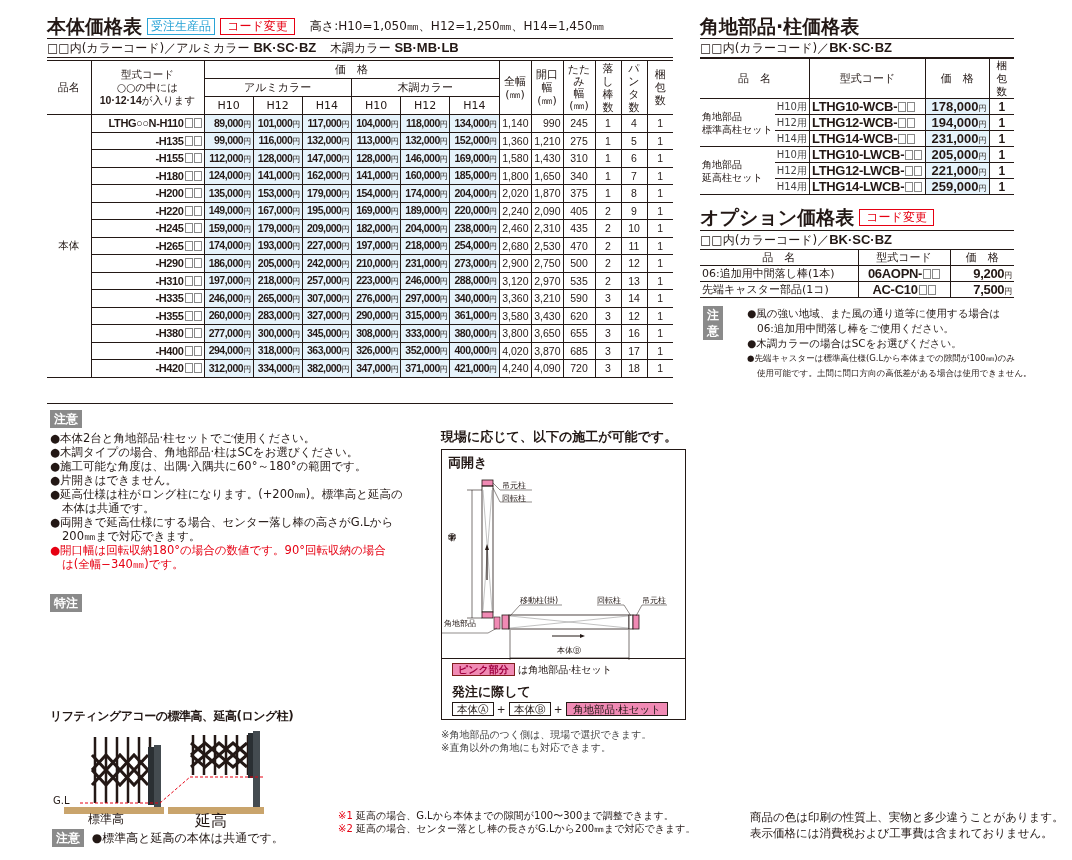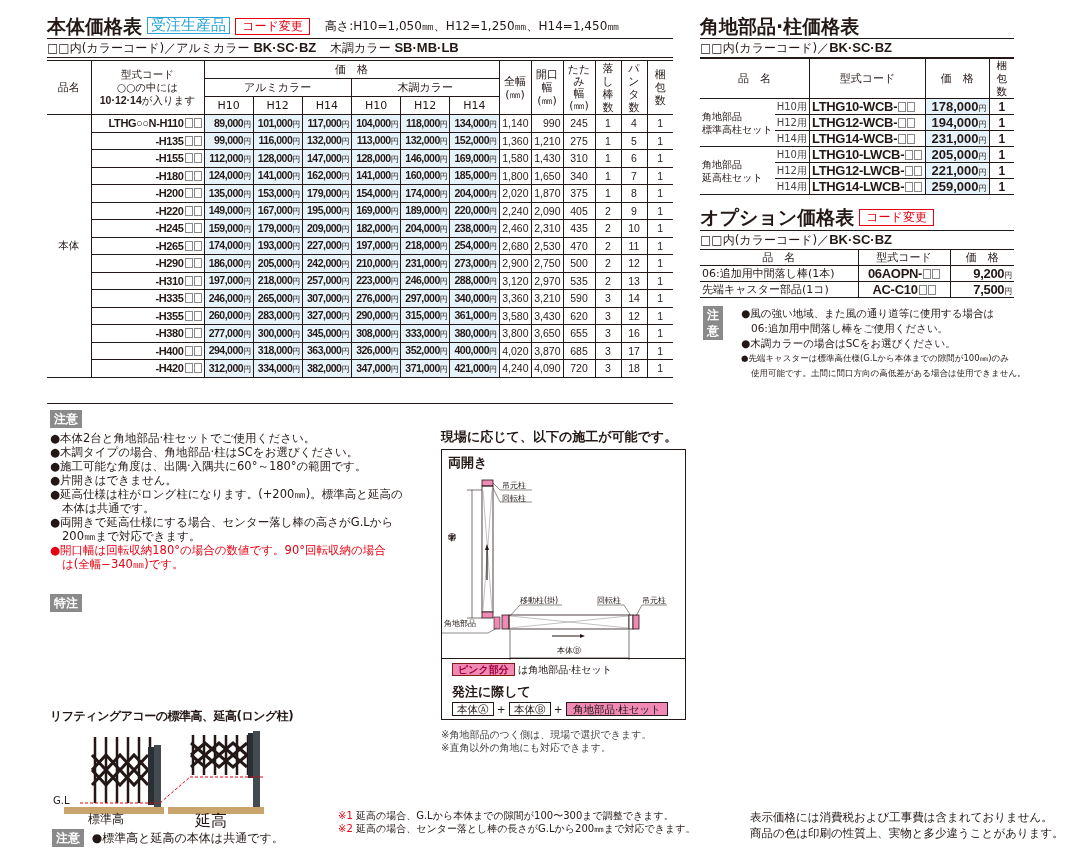--- a/index.html
+++ b/index.html
@@ -1,19 +1,19 @@
 <!DOCTYPE html>
 <html><head>
 <meta charset="utf-8">
 <style>
   * { box-sizing: border-box; margin: 0; padding: 0; }
   body { width: 1072px; height: 860px; background: #fff; font-family: "DejaVu Sans", "Liberation Sans", sans-serif; color: #231815; position: relative; overflow: hidden; }
   .abs { position: absolute; }
   .h-title { font-size: 19px; font-weight: bold; letter-spacing: 0px; }
-  .badge-blue { display: inline-block; border: 1.5px solid #29a3d6; color: #29a3d6; font-size: 15px; padding: 0 3px; line-height: 15px; font-weight: normal; vertical-align: 3px; }
+  .badge-blue { display: inline-block; border: 1.5px solid #29a3d6; color: #29a3d6; font-size: 12px; padding: 0 3px; line-height: 15px; font-weight: normal; vertical-align: 3px; }
   .badge-red { display: inline-block; border: 1.5px solid #e60012; color: #e60012; font-size: 12px; padding: 0 6px; line-height: 15px; font-weight: normal; vertical-align: 3px; }
   .subhead { font-size: 12px; border-bottom: 1.5px solid #231815; line-height: 18px; }
   .subhead b { font-family: "Liberation Sans", sans-serif; font-weight: bold; font-size: 13px; }
   table { border-collapse: collapse; }
   .main-table { position: absolute; left: 47px; top: 60px; width: 626px; font-size: 10.5px; }
   .main-table th, .main-table td { border: 1px solid #231815; border-left: 1px solid #231815; text-align: center; font-weight: normal; height: 17.5px; padding: 0 2px; white-space: nowrap; }
   .main-table thead th { font-size: 11px; height: 18px; }
   .main-table tr > *:first-child { border-left: none; }
   .main-table tr > *:last-child { border-right: none; }
   .main-table td.price { background: #e6f3fb; font-family: "Liberation Sans", sans-serif; font-weight: bold; font-size: 10.5px; text-align: right; letter-spacing: -0.5px; }
@@ -402,21 +402,21 @@
       </tr>
       <tr style="height: 16px;">
         <td style="text-align: left;">先端キャスター部品(1コ)</td>
         <td class="code" style="text-align: center;"><span>AC-C10</span><span class="box"></span><span class="box"></span></td>
         <td class="code" style="text-align: right;"><span>7,500</span><span class="yen">円</span></td>
       </tr>
     </tbody>
 </table>
 <div class="abs" style="left:703px; top:306px;">
   <span class="label-box" style="position:absolute; left:0; top:0;">注意</span>
-  <div style="position:absolute; left:38px; top:0; width:270px; font-size:10.5px; line-height:15px; white-space:nowrap;">
+  <div style="position:absolute; left:44px; top:0; width:270px; font-size:10.5px; line-height:15px; white-space:nowrap;">
     <div>●風の強い地域、また風の通り道等に使用する場合は</div>
     <div style="padding-left:10px;">06:追加用中間落し棒をご使用ください。</div>
     <div>●木調カラーの場合はSCをお選びください。</div>
     <div style="font-size:8.5px;">●先端キャスターは標準高仕様(G.Lから本体までの隙間が100㎜)のみ</div>
     <div style="font-size:8.5px; padding-left:10px;">使用可能です。土間に間口方向の高低差がある場合は使用できません。</div>
   </div>
 </div>
 
 <div class="abs" style="left:47px; top:403px; width:626px; border-top:1.5px solid #231815;"></div>
 <div class="abs" style="left:50px; top:408px;">
@@ -555,15 +555,15 @@
 <div class="abs small-note" style="left:441px; top:728px; color:#444;">
   <div>※角地部品のつく側は、現場で選択できます。</div>
   <div>※直角以外の角地にも対応できます。</div>
 </div>
 
 <div class="abs small-note" style="left:338px; top:809px;">
   <div><span class="red">※1</span> <span>延高の場合、G.Lから本体までの隙間が100〜300まで調整できます。</span></div>
   <div><span class="red">※2</span> <span>延高の場合、センター落とし棒の長さがG.Lから200㎜まで対応できます。</span></div>
 </div>
 <div class="abs" style="left:750px; top:809px; font-size:11.5px; line-height:16px;">
+  <div>商品の色は印刷の性質上、実物と多少違うことがあります。</div>
   <div>表示価格には消費税および工事費は含まれておりません。</div>
-  <div>商品の色は印刷の性質上、実物と多少違うことがあります。</div>
 </div>
 
 </body></html>

